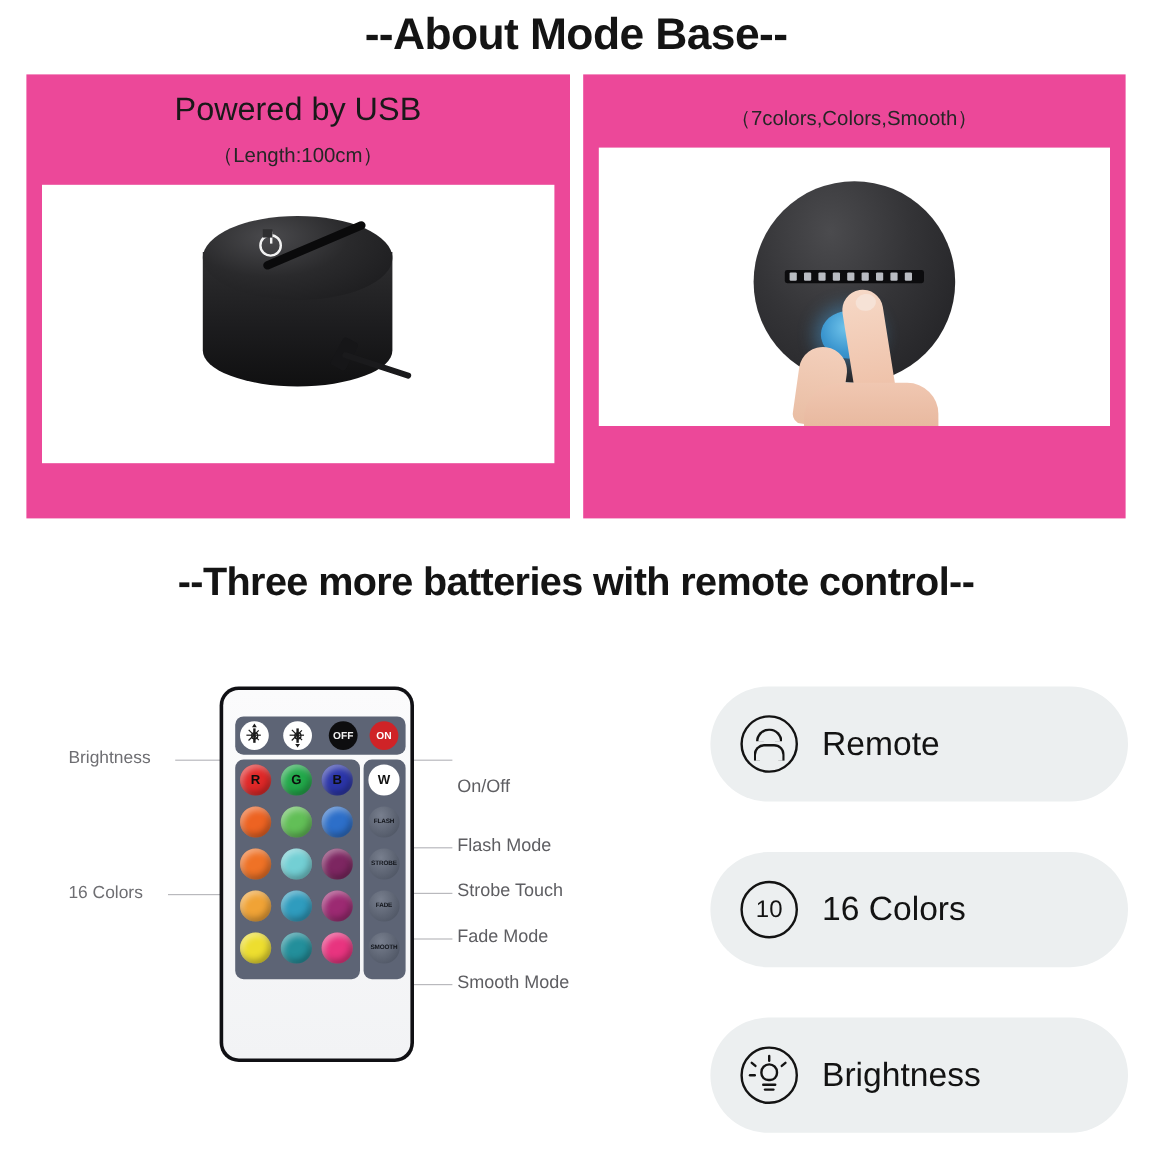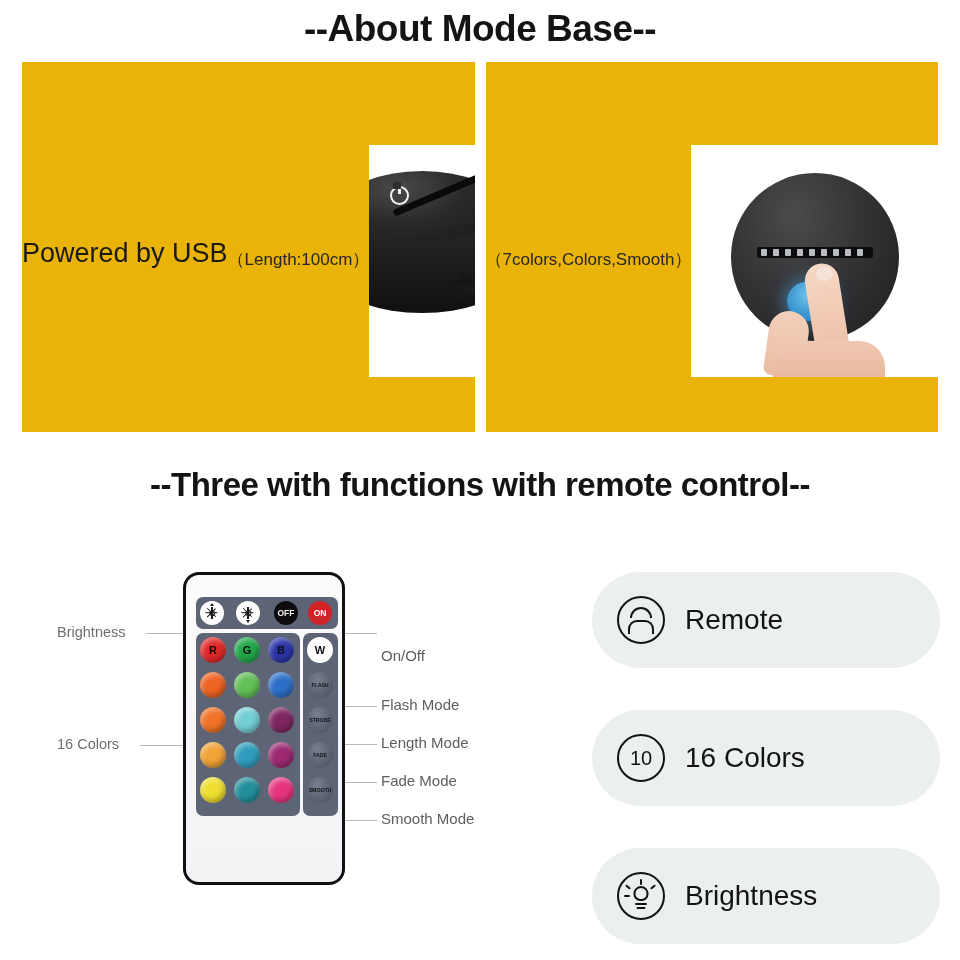--- a/index.html
+++ b/index.html
@@ -28,23 +28,23 @@
   
   .cards-row{
     position:absolute;
     top:62px;left:22px;
     width:916px;height:370px;
     display:flex;
     gap:11px;
   }
   .card{
     flex:1 1 0;
-    background:#eab308;
+    background:#ec4899;
     display:flex;
-    flex-direction:row;
+    flex-direction:column;
     align-items:center;
     padding-top:14px;
     box-sizing:border-box;
   }
   .card-title{
     font-size:27px;
     font-weight:400;
     color:#191919;
     line-height:1.15;
     white-space:nowrap;
@@ -410,39 +410,39 @@
         <div class="base3-btn"></div>
       </div>
       <div class="base3-thumb"></div>
       <div class="base3-finger"></div>
       <div class="base3-nail"></div>
       <div class="base3-hand"></div>
     </div>
   </div>
 </div>
 
-<div class="title-main" id="title-remote">--Three with functions with remote control--</div>
+<div class="title-main" id="title-remote">--Three more batteries with remote control--</div>
 
 <div class="remote-section">
 
   <div class="lead" style="left:146px;top:85px;width:56px;"></div>
   <div class="lead" style="left:140px;top:197px;width:70px;"></div>
 
   <div class="lead" style="left:340px;top:85px;width:37px;"></div>
   <div class="lead" style="left:340px;top:158px;width:37px;"></div>
   <div class="lead" style="left:340px;top:196px;width:37px;"></div>
   <div class="lead" style="left:340px;top:234px;width:37px;"></div>
   <div class="lead" style="left:340px;top:272px;width:37px;"></div>
 
   <div class="callout" style="left:57px;top:76px;">Brightness</div>
   <div class="callout" style="left:57px;top:188px;">16 Colors</div>
 
   <div class="callout right" style="left:381px;top:75px;margin-top:24px;">On/Off</div>
   <div class="callout right" style="left:381px;top:148px;">Flash Mode</div>
-  <div class="callout right" style="left:381px;top:186px;">Length Mode</div>
+  <div class="callout right" style="left:381px;top:186px;">Strobe Touch</div>
   <div class="callout right" style="left:381px;top:224px;">Fade Mode</div>
   <div class="callout right" style="left:381px;top:262px;">Smooth Mode</div>
 
   <div class="remote-body">
     <div class="remote-face">
 
       <div class="pad pad-top"></div>
 
       <div class="btn btn-top btn-bri" style="left:14px;">
         <span class="sun">

